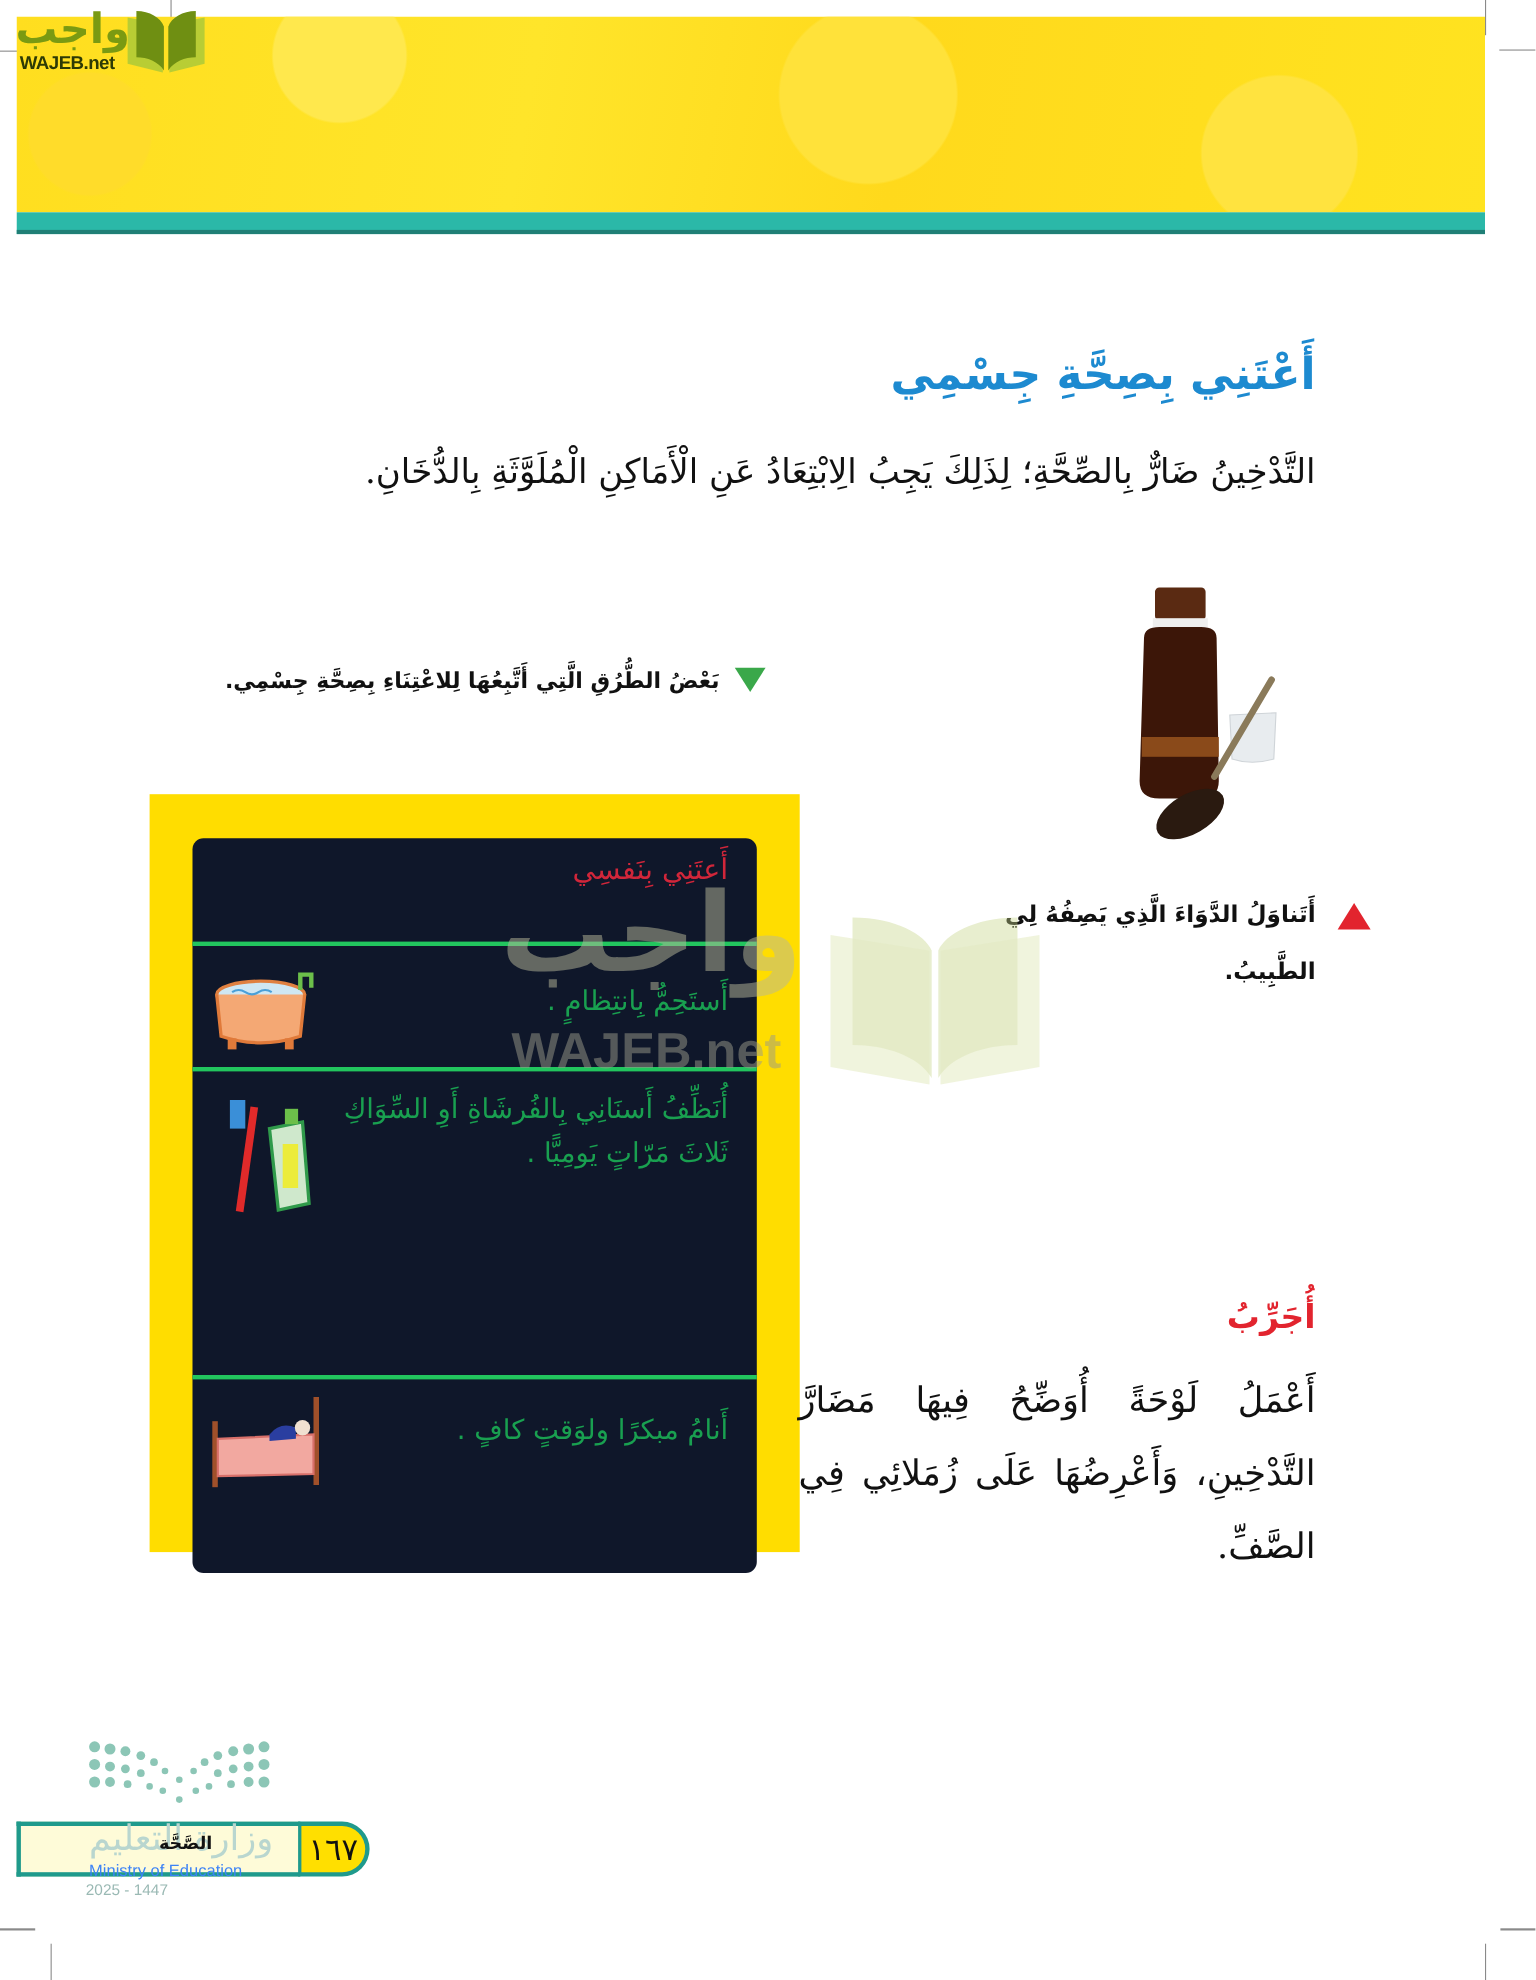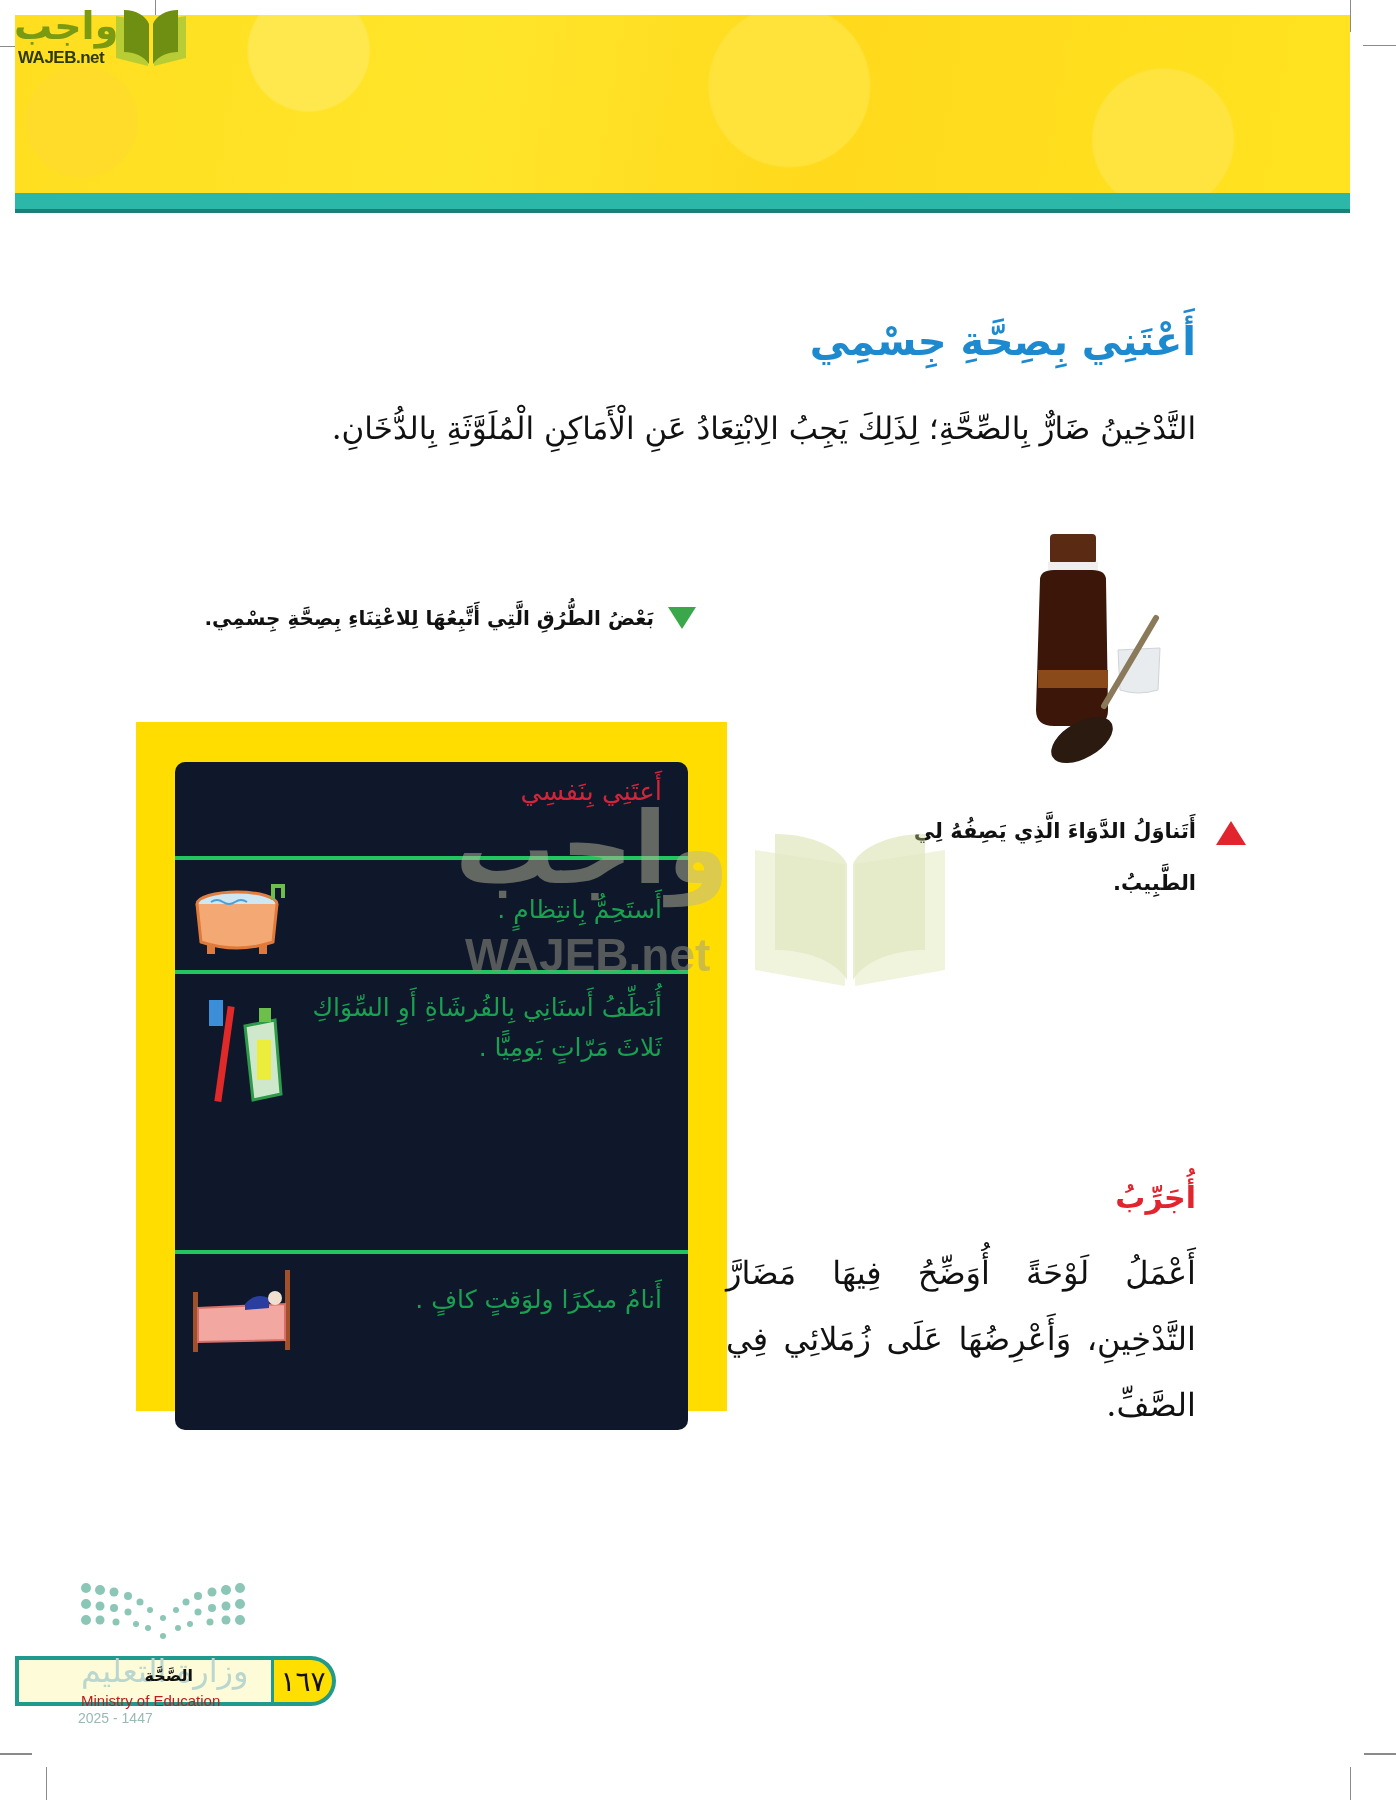--- a/index.html
+++ b/index.html
@@ -57,21 +57,21 @@
   .exp-title { right:200px; top:1180px; font-size:30px; font-weight:bold; color:#e2242e; direction:rtl; }
   .exp-body { right:200px; top:1240px; width:470px; font-size:32px; color:#111; font-family:"DejaVu Serif", serif; direction:rtl; text-align:justify; text-align-last:right; line-height:66px; }
 
   
   .moe-dots { left:78px; top:1580px; width:170px; height:60px; }
   .pagebar { left:15px; top:1656px; width:321px; height:50px; }
   .pb-left { position:absolute; left:0; top:0; width:254px; height:42px; background:#fefbd8; border:4px solid #1f9a8c; border-right:none; }
   .pb-right { position:absolute; left:256px; top:0; width:58px; height:42px; background:#ffdf00; border:4px solid #1f9a8c; border-left:3px solid #1f9a8c; border-radius:0 26px 26px 0; display:flex; align-items:center; justify-content:center; font-size:28px; color:#111; font-family:"DejaVu Serif", serif;text-align:right; }
   .pb-label { position:absolute; right:80px; top:6px; font-size:16px; font-weight:bold; color:#111; direction:rtl; }
   .moe-ar { position:absolute; left:62px; top:-8px; font-size:32px; color:#b9d6cf; letter-spacing:2px; }
-  .moe-en { position:absolute; left:62px; top:32px; font-size:15px; color:#b91c1c; font-family:"Liberation Sans", sans-serif; }
+  .moe-en { position:absolute; left:62px; top:32px; font-size:15px; color:#3b82f6; font-family:"Liberation Sans", sans-serif; }
   .moe-year { left:78px; top:1710px; font-size:14px; color:#9ab9b4; font-family:"Liberation Sans", sans-serif; }
 </style>
 </head>
 <body>
 
 <div class="crop" style="left:155px;top:0;width:1px;height:52px;"></div>
 <div class="crop" style="left:0;top:46px;width:30px;height:1px;"></div>
 <div class="crop" style="left:1350px;top:0;width:1px;height:32px;"></div>
 <div class="crop" style="left:1363px;top:45px;width:33px;height:1px;"></div>
 <div class="crop" style="left:0;top:1753px;width:32px;height:2px;"></div>

